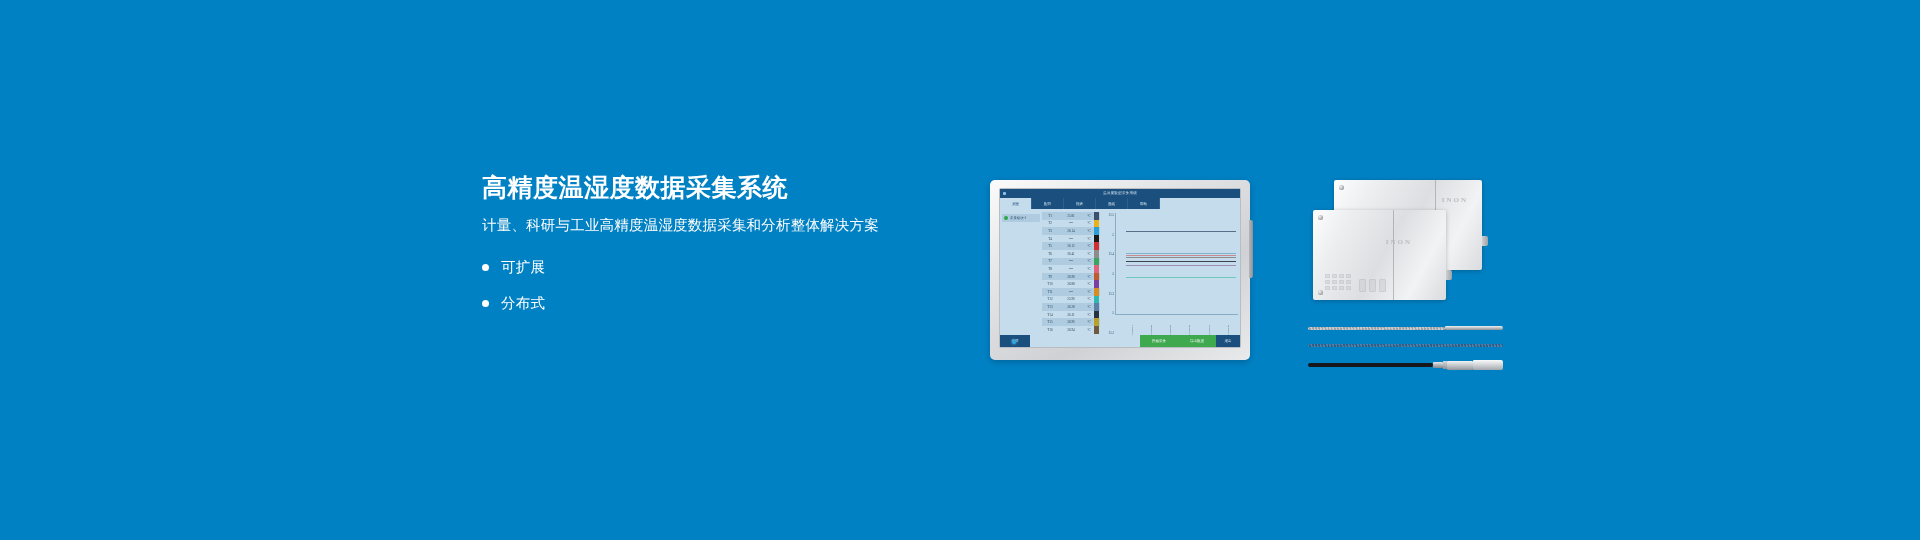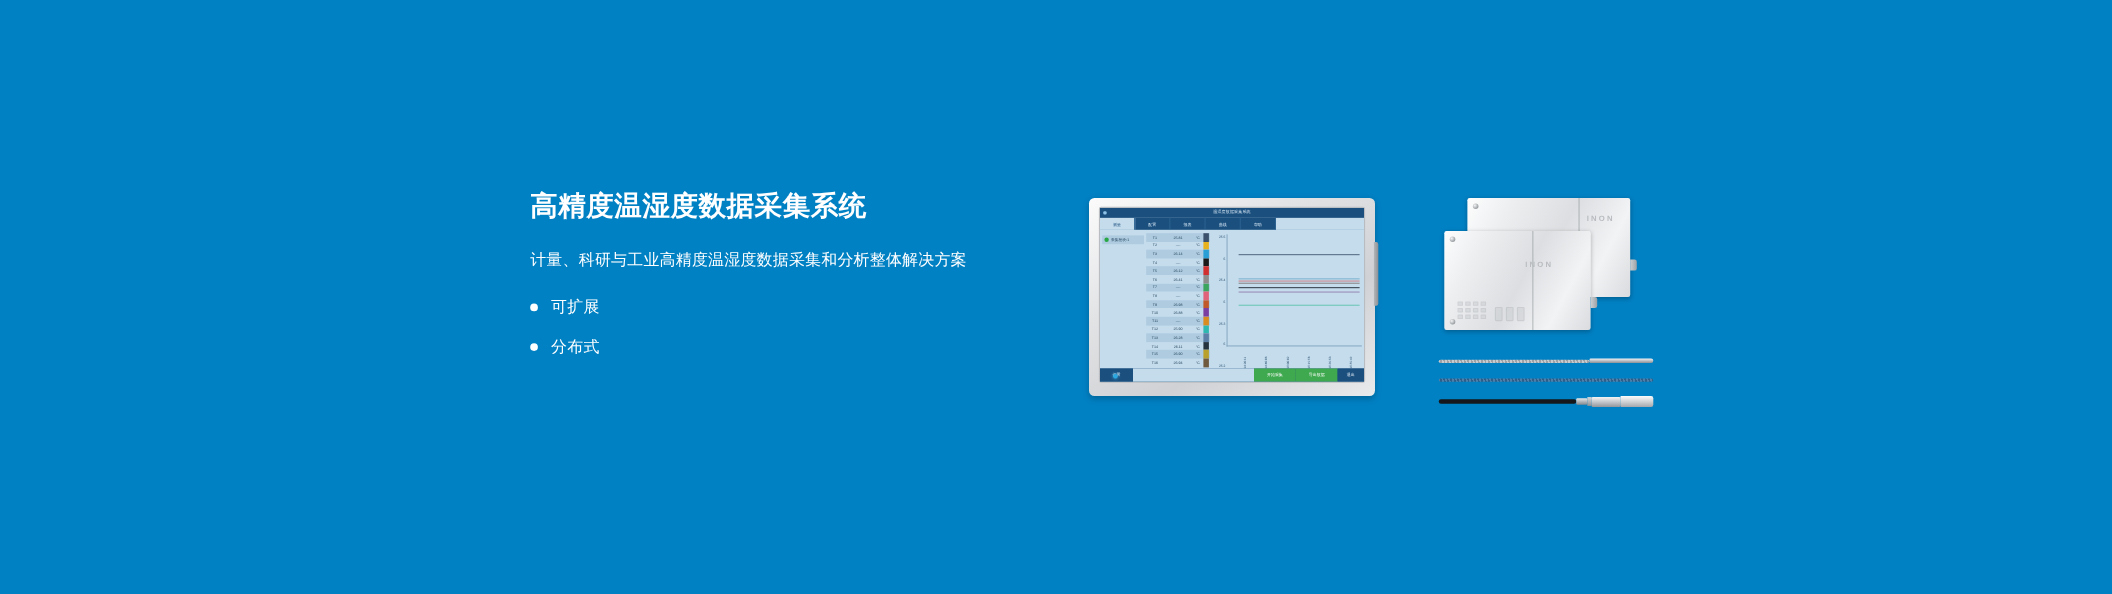--- a/index.html
+++ b/index.html
@@ -14,41 +14,42 @@
   body {
     background: #0081c4;
     font-family: "Liberation Sans", "DejaVu Sans", sans-serif;
     position: relative;
   }
 
   .banner {
     position: absolute;
     inset: 0;
     background: #0081c4;
+    font-family: Liberation Serif, serif;
   }
 
   
   .copy-block {
     position: absolute;
     left: 482px;
     top: 172px;
     width: 520px;
   }
 
   .hero-title {
     font-size: 25px;
     font-weight: bold;
     color: #ffffff;
     letter-spacing: 0.5px;
     line-height: 1.25;
     white-space: nowrap;
   }
 
   .hero-subtitle {
-    margin-top: 24px;
+    margin-top: 12px;
     font-size: 14.5px;
     color: #ffffff;
     font-weight: 400;
     line-height: 1.4;
     letter-spacing: 0.2px;
     white-space: nowrap;
   }
 
   .feature-list {
     margin-top: 22px;

